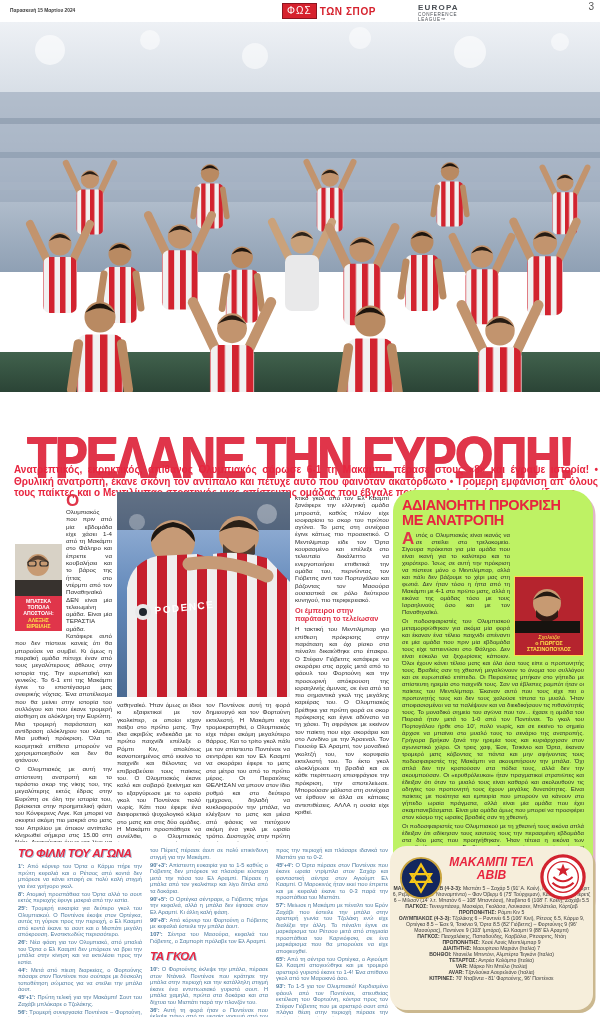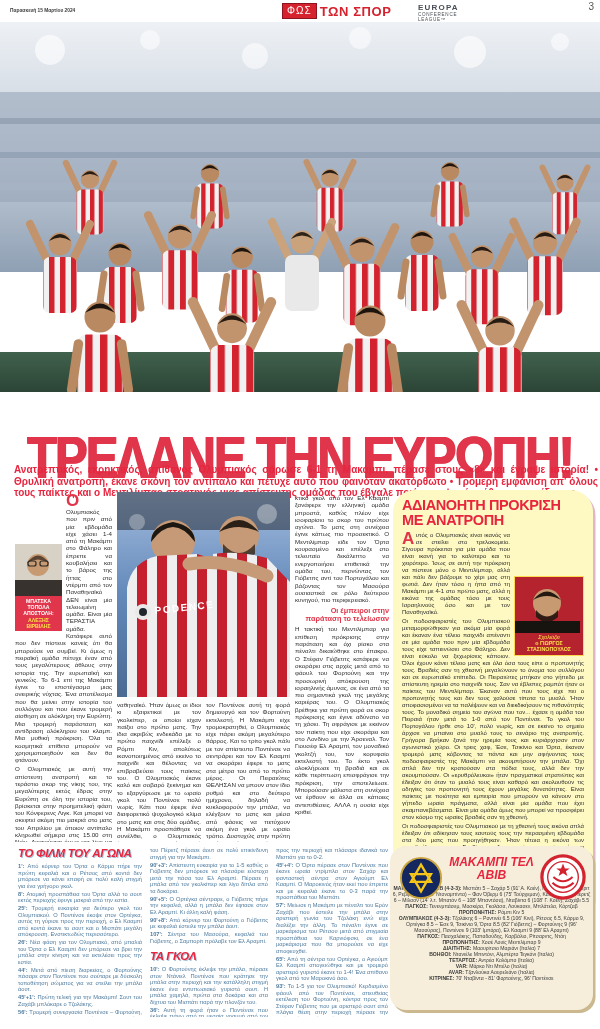--- a/index.html
+++ b/index.html
@@ -4,21 +4,21 @@
 <style>
   html,body{margin:0;padding:0;background:#888;}
   .sheet{position:relative;width:600px;height:1029px;background:#fff;overflow:hidden;
          font-family:"Liberation Sans",sans-serif;margin:0 auto;}
   
   .topbar{position:absolute;top:0;left:0;width:600px;height:22px;background:#fff;z-index:5;}
   .date{position:absolute;left:10px;top:8px;font-size:4.8px;font-weight:bold;color:#3a3a3a;}
   .masthead{position:absolute;left:282px;top:3px;display:flex;align-items:center;gap:3px;}
   .fos-box{background:#d6222e;color:#fff;font-weight:normal;font-size:10px;line-height:12px;
            padding:1px 4px;border:1px solid #8c1420;letter-spacing:1px;}
-  .fos-sub{color:#d6222e;font-weight:bold;font-size:13px;letter-spacing:.6px;}
+  .fos-sub{color:#d6222e;font-weight:bold;font-size:10px;letter-spacing:.6px;}
   .uefa{position:absolute;left:418px;top:4px;width:110px;text-align:left;color:#4a4f55;line-height:1.08;}
   .uefa .l1{font-size:8px;font-weight:bold;letter-spacing:1.2px;}
   .uefa .l2{font-size:4.6px;letter-spacing:.7px;}
   .pageno{position:absolute;right:6px;top:1px;font-size:10px;color:#555;}
   
   .hero{position:absolute;top:22px;left:0;width:600px;height:370px;overflow:hidden;}
   .hero svg{display:block;}
   
   .headline{position:absolute;top:390px;left:0;width:600px;text-align:center;color:#e0354a;
             font-weight:bold;font-size:49px;letter-spacing:-2px;white-space:nowrap;
@@ -28,30 +28,30 @@
         font-size:10px;line-height:11.5px;text-align:justify;margin:6px;}
   
   .col{position:absolute;font-size:6.2px;line-height:7.3px;color:#2c2c2c;text-align:justify;overflow:hidden;}
   .col p{margin:0 0 2px;}
   .c1{left:15px;top:494px;width:97px;height:348px;}
   .c2{left:117px;top:701px;width:84px;height:141px;}
   .c3{left:206px;top:701px;width:84px;height:141px;}
   .c4{left:295px;top:494px;width:94px;height:348px;}
   .dropcap{float:left;color:#e0354a;font-weight:bold;font-size:17px;line-height:14px;margin:0 1.5px 0 0;}
   .subhead{color:#e0354a;font-weight:bold;font-size:7.3px;line-height:8px;margin:4px 0 2px;}
-  .subhead.center{text-align:right;}
+  .subhead.center{text-align:left;}
   .photo2{position:absolute;left:117px;top:492px;width:173px;height:205px;overflow:hidden;}
   .photo2 svg{display:block;}
   .reporter{float:left;width:47px;margin:50px 4px 2px 0;}
   .reporter svg{display:block;}
   .rep-label{background:#e0354a;color:#fff;text-align:center;font-weight:bold;
              font-size:5.2px;line-height:6.1px;padding:2px 1px;}
   .rep-name{color:#ffe14a;display:block;margin-top:1px;}
   
-  .opinion{position:absolute;left:393px;top:490px;width:200px;height:430px;background:#fef9c3;
+  .opinion{position:absolute;left:393px;top:490px;width:200px;height:430px;background:#bef264;
            border-radius:22px;box-shadow:2.5px 3px 0 #e0b6c9;padding:8px 9px;box-sizing:border-box;overflow:hidden;}
   .op-head{color:#e8253f;font-weight:bold;font-size:14.5px;line-height:15px;letter-spacing:-.4px;margin:0 0 4px;}
   .op-body{font-size:6px;line-height:7px;color:#2c2c2c;text-align:justify;}
   .op-body p{margin:0 0 2px;}
   .op-author{float:right;width:68px;margin:44px 0 3px 4px;border:1.5px solid #ffd84d;background:#b5242e;}
   .op-author svg{display:block;}
   .op-caption{color:#ffe14a;text-align:center;font-size:5.3px;line-height:6.2px;font-weight:bold;padding:1px 0 2px;}
   .op-caption .pre{display:block;font-weight:normal;font-style:italic;}
   
   .bcol{position:absolute;font-size:5.7px;line-height:6.5px;color:#4d7a9e;text-align:justify;overflow:hidden;}

